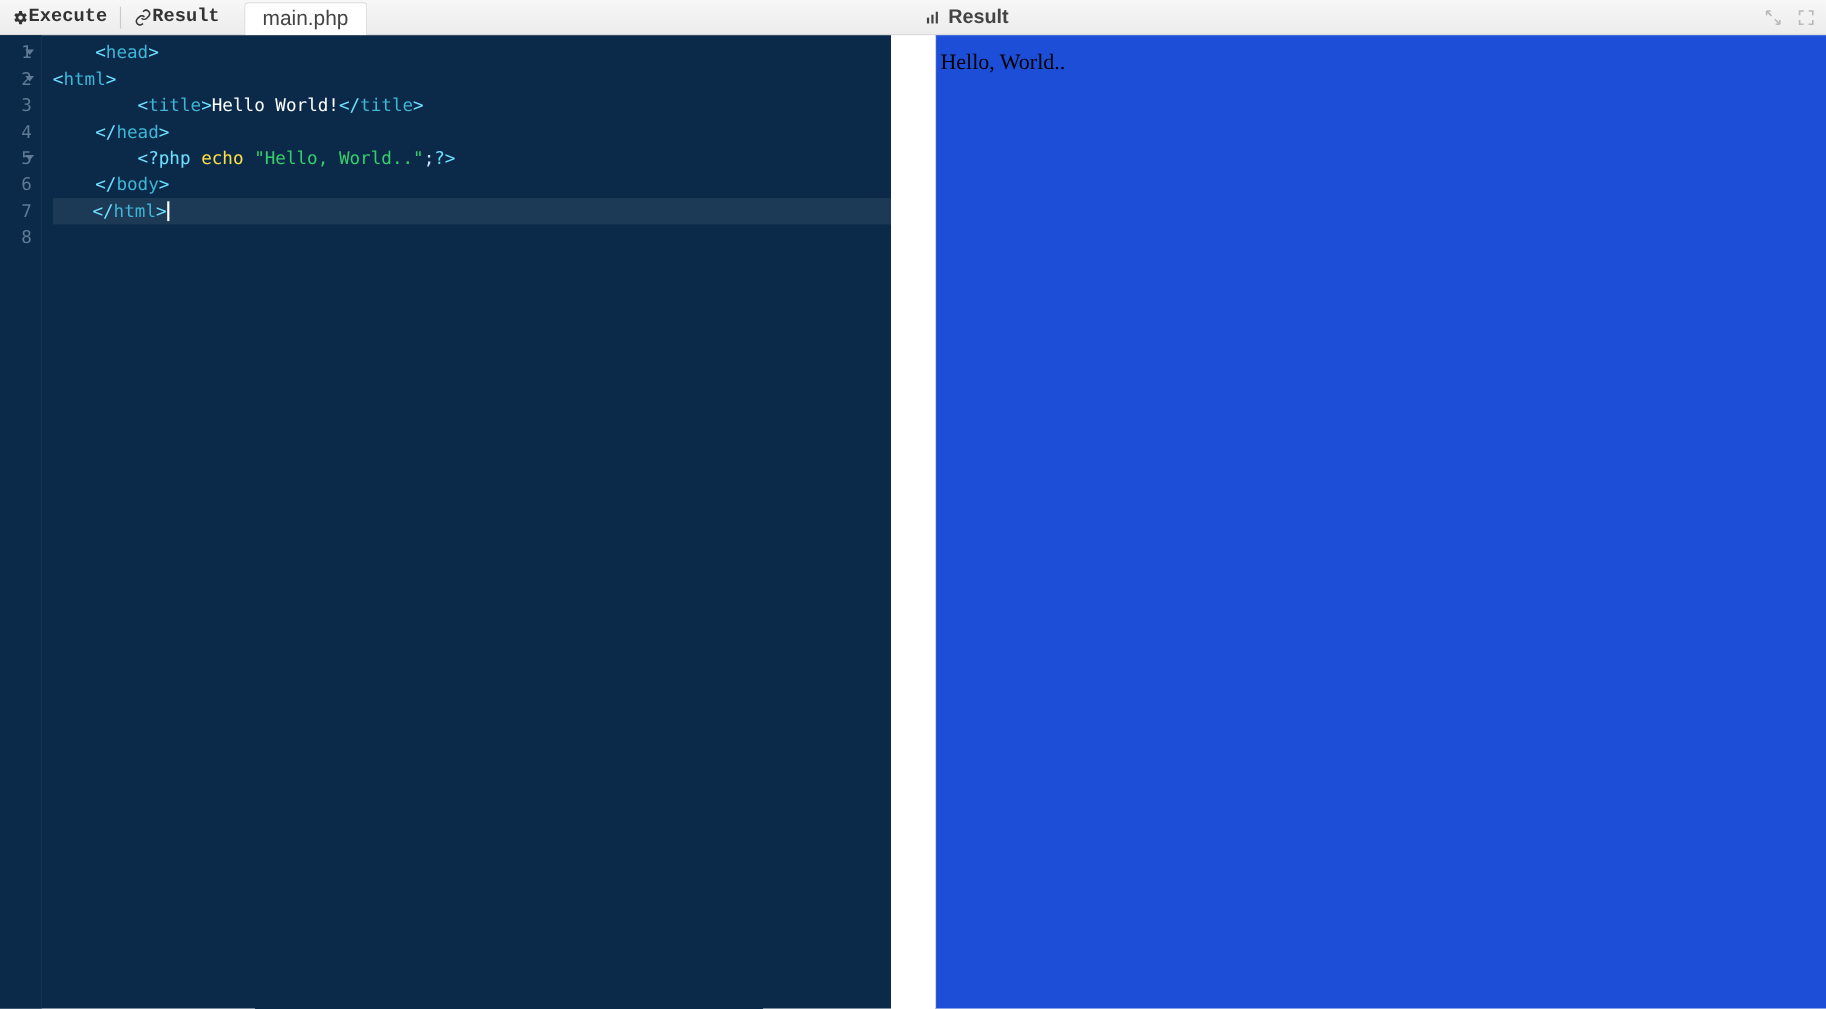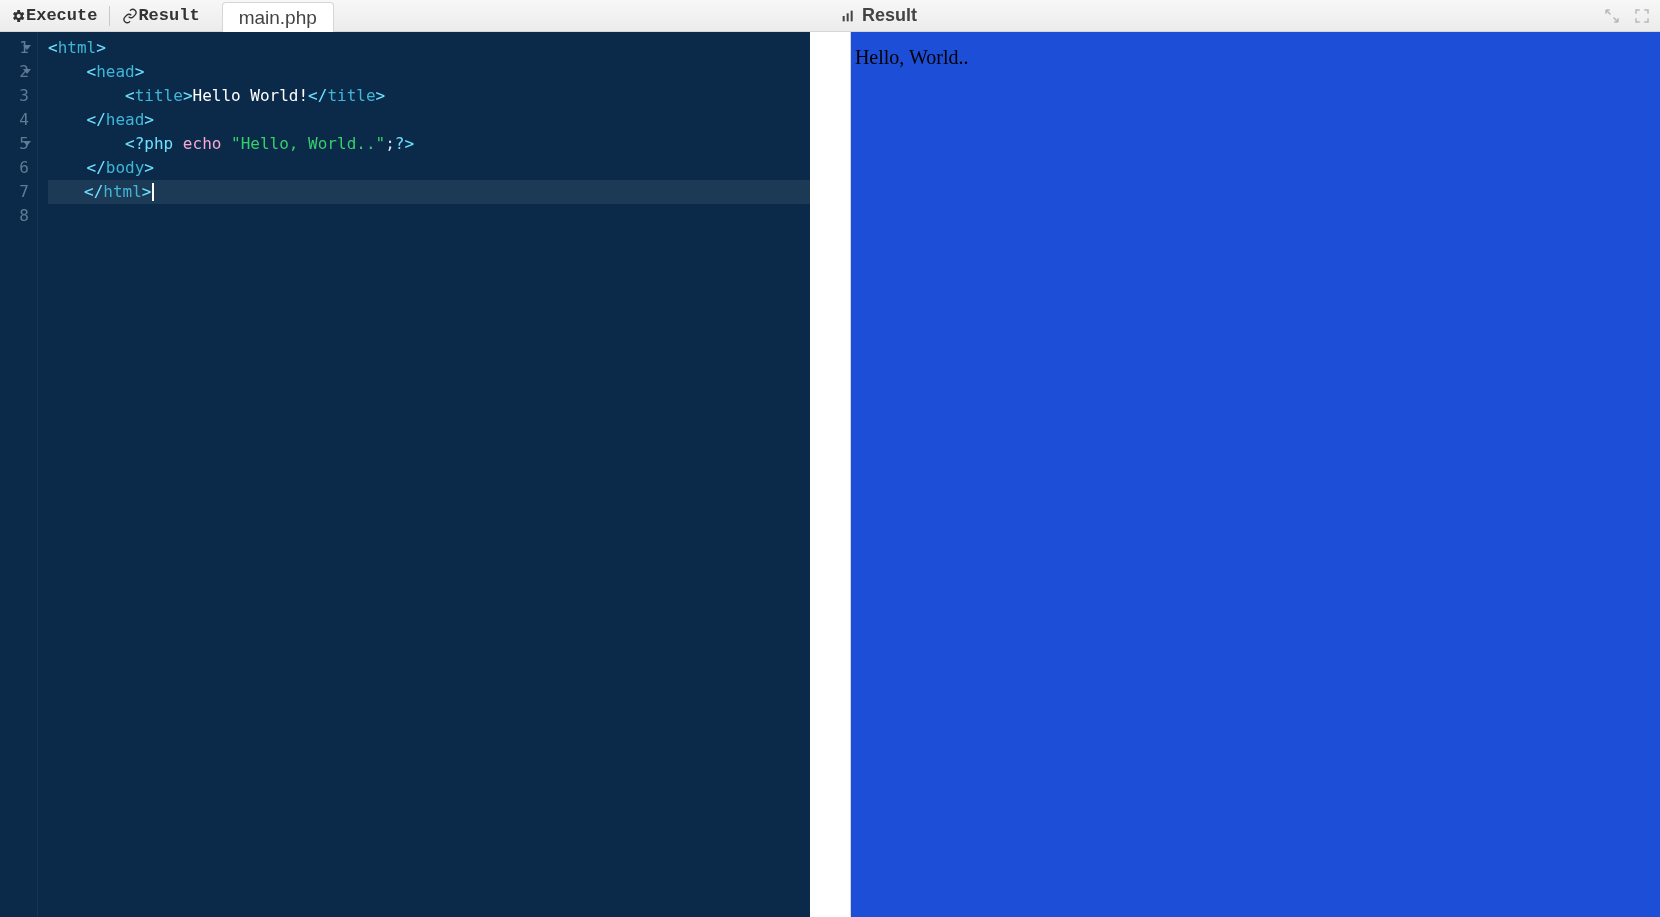--- a/index.html
+++ b/index.html
@@ -113,21 +113,21 @@
     vertical-align: middle;
     margin-left:1px;
     position:relative; top:-1px;
   }
 
   
   .p-angle  { color: #6fe0ff; }      
   .p-tag    { color: #3fb6d6; }      
   .p-text   { color: #ffffff; }
   .p-php    { color: #6fe0ff; margin-top: 35px; }      
-  .p-kw     { color: #f9a8d4; }      
+  .p-kw     { color: #fde047; }      
   .p-str    { color: #35cf6b; }      
   .p-punct  { color: #cfe3ff; }
 
   .result-pane {
     width: 50%;
     background: #1d4ed8;
     color: #000;
     padding: 14px 4px;
     font-family: Georgia, 'Times New Roman', serif;
     font-size: 20px;
@@ -202,22 +202,22 @@
         <div class="ln fold">1</div>
         <div class="ln fold">2</div>
         <div class="ln">3</div>
         <div class="ln">4</div>
         <div class="ln fold">5</div>
         <div class="ln">6</div>
         <div class="ln">7</div>
         <div class="ln">8</div>
       </div>
     <div class="code-area" id="code">
+        <div class="code-line">    <span class="p-angle">&lt;</span><span class="p-tag">head</span><span class="p-angle">&gt;</span></div>
         <div class="code-line"><span class="p-angle">&lt;</span><span class="p-tag">html</span><span class="p-angle">&gt;</span></div>
-        <div class="code-line">    <span class="p-angle">&lt;</span><span class="p-tag">head</span><span class="p-angle">&gt;</span></div>
         <div class="code-line">        <span class="p-angle">&lt;</span><span class="p-tag">title</span><span class="p-angle">&gt;</span><span class="p-text">Hello World!</span><span class="p-angle">&lt;/</span><span class="p-tag">title</span><span class="p-angle">&gt;</span></div>
         <div class="code-line">    <span class="p-angle">&lt;/</span><span class="p-tag">head</span><span class="p-angle">&gt;</span></div>
         <div class="code-line">        <span class="p-php">&lt;?php </span><span class="p-kw">echo</span><span class="p-text"> </span><span class="p-str">"Hello, World.."</span><span class="p-punct">;</span><span class="p-php">?&gt;</span></div>
         <div class="code-line">    <span class="p-angle">&lt;/</span><span class="p-tag">body</span><span class="p-angle">&gt;</span></div>
         <div class="code-line active"><span class="p-angle">&lt;/</span><span class="p-tag">html</span><span class="p-angle">&gt;</span><span class="cursor"></span></div>
       </div>
   </div>
 
   <div class="result-pane">
     <span>Hello, World..</span>

